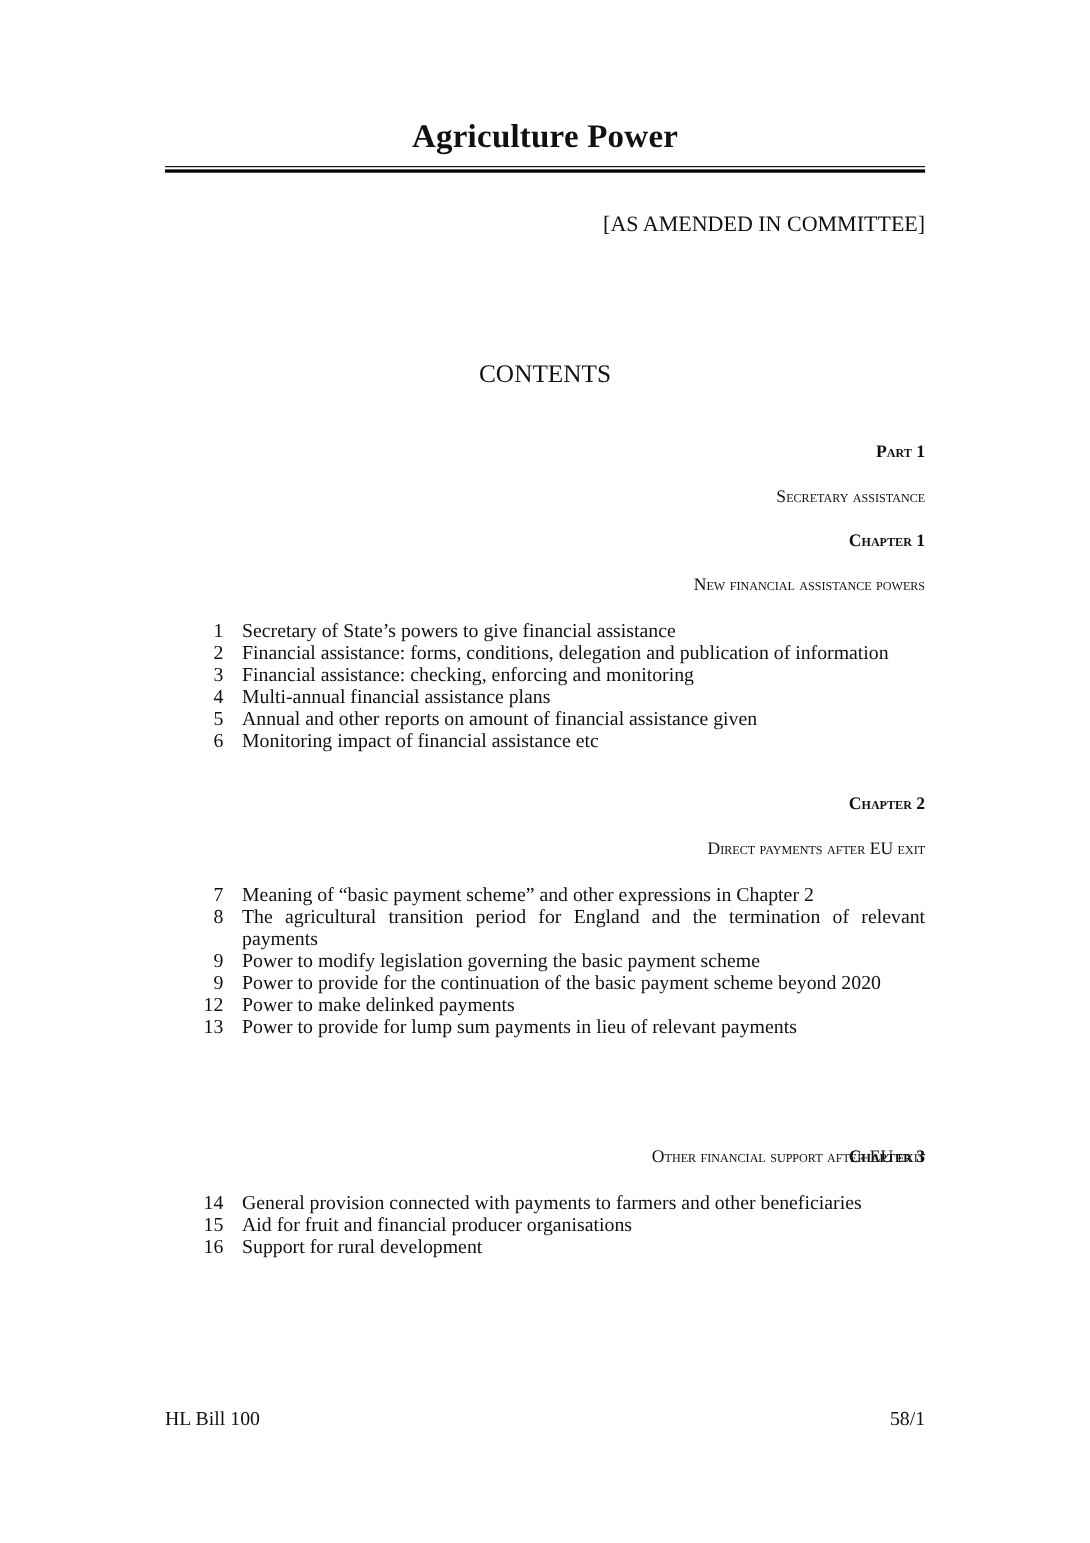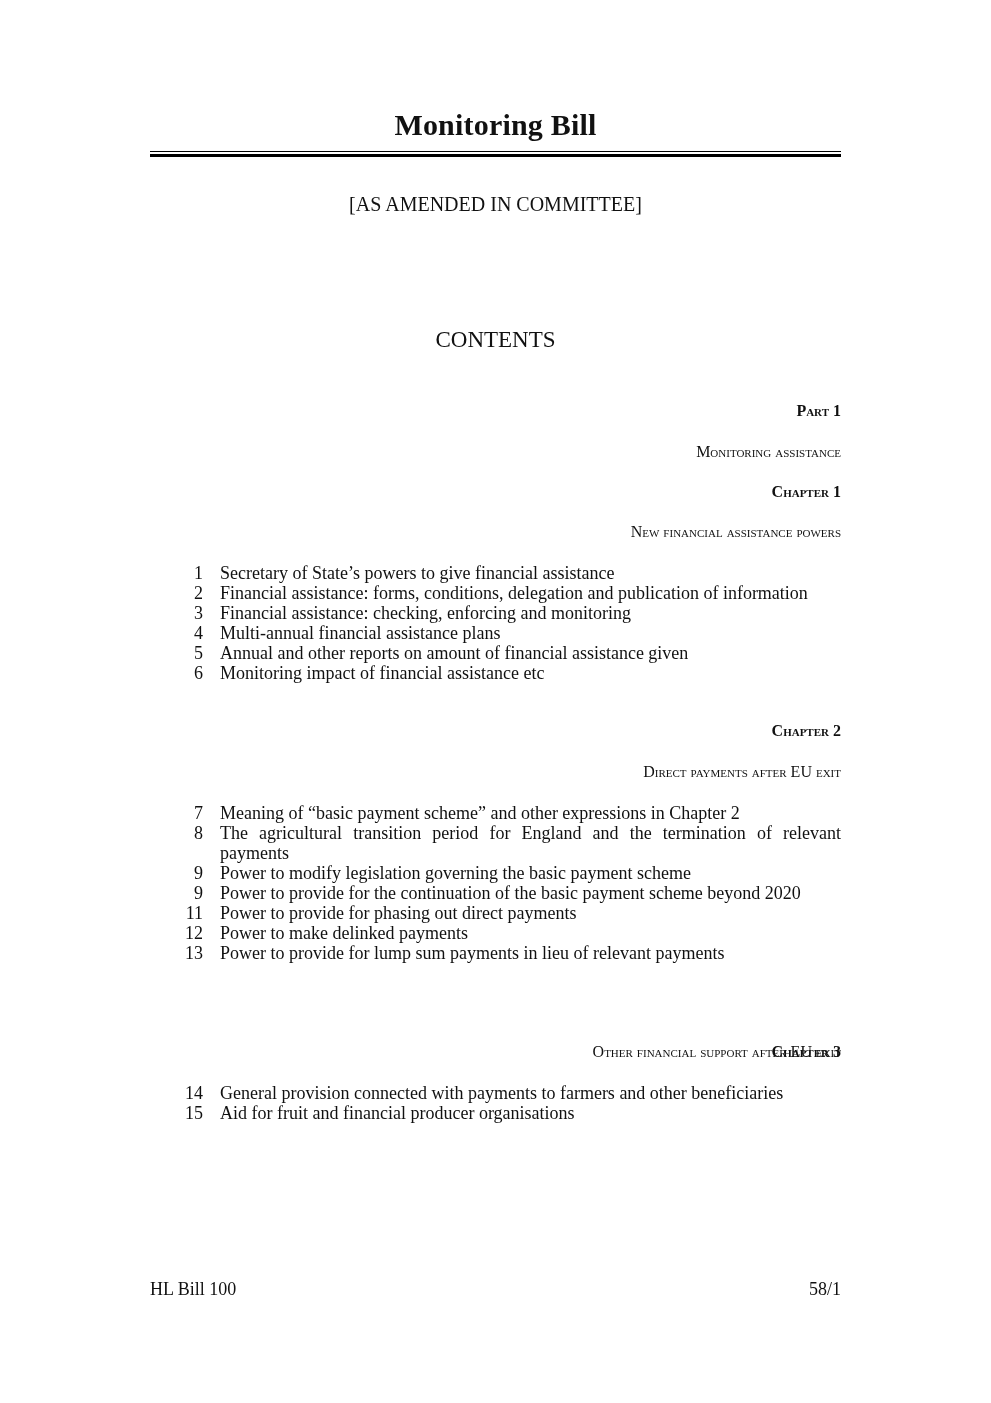--- a/index.html
+++ b/index.html
@@ -8,21 +8,21 @@
     font-family: "Liberation Serif", "DejaVu Serif", serif; color: #111;
   }
   .title {
     position: absolute; left: 150px; width: 691px; top: 108px;
     text-align: center; font-size: 30px; font-weight: bold; letter-spacing: 0.2px;
   }
   .rule-thin { position: absolute; left: 150px; width: 691px; top: 151px; height: 1px; background: #000; }
   .rule-thick { position: absolute; left: 150px; width: 691px; top: 154px; height: 3px; background: #000; }
   .subtitle {
     position: absolute; left: 150px; width: 691px; top: 193px;
-    text-align: center; font-size: 20px;
+    text-align: right; font-size: 20px;
   }
   .contents-heading {
     position: absolute; left: 150px; width: 691px; top: 327px;
     text-align: center; font-size: 23px;
   }
   .heading {
     position: absolute; left: 150px; width: 691px; text-align: right;
   }
   .part-heading { font-size: 16px; font-weight: bold; font-variant: small-caps; }
   .sc-heading { font-size: 16px; font-variant: small-caps; }
@@ -30,28 +30,28 @@
   .entry { display: flex; font-size: 18px; line-height: 20px; }
   .entry .num { width: 33px; text-align: right; flex: none; }
   .entry .text { margin-left: 17px; flex: 1; text-align: justify; }
   .entry.last-line .text { text-align-last: left; }
   .footer-left { position: absolute; left: 150px; top: 1279px; font-size: 18px; }
   .footer-right { position: absolute; right: 150px; top: 1279px; font-size: 18px; }
 </style>
 </head>
 <body>
 
-<div class="title">Monitoring Bill</div>
+<div class="title">Agriculture Power</div>
 <div class="rule-thin"></div>
 <div class="rule-thick"></div>
 <div class="subtitle">[AS AMENDED IN COMMITTEE]</div>
 <div class="contents-heading">CONTENTS</div>
 
 <div class="heading part-heading" style="top:402px;">Part 1</div>
-<div class="heading sc-heading" style="top:443px;">Monitoring assistance</div>
+<div class="heading sc-heading" style="top:443px;">Secretary assistance</div>
 
 <div class="heading part-heading" style="top:483px;">Chapter 1</div>
 <div class="heading sc-heading" style="top:523px;">New financial assistance powers</div>
 <div class="entries" style="top:563px;">
   <div class="entry">
       <span class="num">1</span>
       <span class="text">Secretary of State’s powers to give financial assistance</span>
     </div>
   <div class="entry last-line">
       <span class="num">2</span>
@@ -88,40 +88,40 @@
     </div>
   <div class="entry">
       <span class="num">9</span>
       <span class="text">Power to modify legislation governing the basic payment scheme</span>
     </div>
   <div class="entry last-line">
       <span class="num">9</span>
       <span class="text">Power to provide for the continuation of the basic payment scheme beyond 2020</span>
     </div>
   <div class="entry">
-      <span class="num">11</span>
-      <span class="text">Power to provide for phasing out direct payments</span>
-    </div>
-  <div class="entry">
       <span class="num">12</span>
       <span class="text">Power to make delinked payments</span>
     </div>
   <div class="entry">
       <span class="num">13</span>
       <span class="text">Power to provide for lump sum payments in lieu of relevant payments</span>
     </div>
 </div>
 
 <div class="heading part-heading" style="top:1002px;margin-top:41px;">Chapter 3</div>
 <div class="heading sc-heading" style="top:1043px;">Other financial support after EU exit</div>
 <div class="entries" style="top:1083px;">
   <div class="entry last-line">
       <span class="num">14</span>
       <span class="text">General provision connected with payments to farmers and other beneficiaries</span>
     </div>
   <div class="entry">
       <span class="num">15</span>
       <span class="text">Aid for fruit and financial producer organisations</span>
     </div>
+  <div class="entry">
+      <span class="num">16</span>
+      <span class="text">Support for rural development</span>
+    </div>
 </div>
 
 <div class="footer-left">HL Bill 100</div>
 <div class="footer-right">58/1</div>
 
 </body></html>

